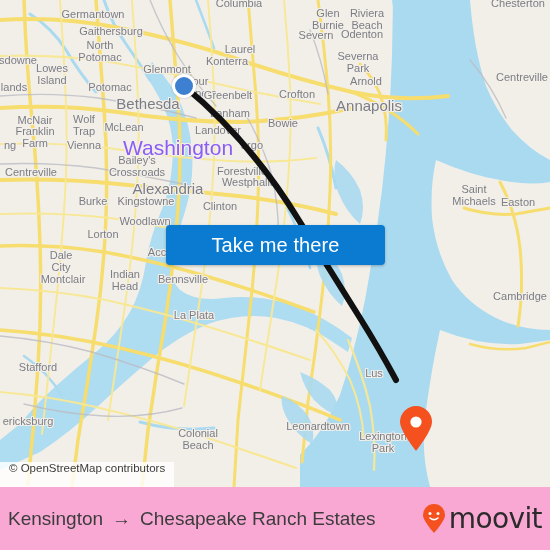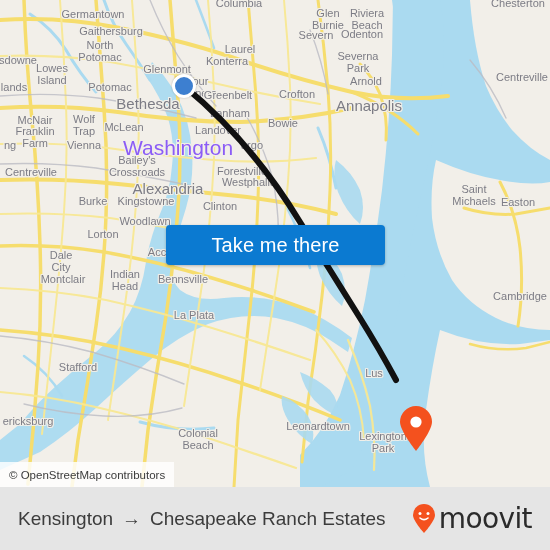--- a/index.html
+++ b/index.html
@@ -61,31 +61,31 @@
     cursor:pointer;
     display:flex;align-items:center;justify-content:center;
     box-shadow:0 1px 3px rgba(0,0,0,.25);
     letter-spacing:.1px;
   }
 
   
   .attrib{
     position:absolute;left:0;top:462px;height:25px;
     background:rgba(255,255,255,.82);
-    display:flex;align-items:center;
+    display:flex;
     padding:0 9px;
     font-size:11.5px;color:#3b3b3b;
     font-family:"Liberation Sans","DejaVu Sans",sans-serif;
   }
 
   
   .footer{
     position:absolute;left:0;top:487px;width:550px;height:63px;
-    background:#e5e5e5;display:flex;align-items:center;
-    justify-content:space-between;padding:0 18px;box-sizing:border-box;
+    background:#f9a8d4;display:flex;align-items:center;
+    justify-content:space-between;padding:0 8px;box-sizing:border-box;
   }
   .route-text{
     display:flex;align-items:center;gap:9px;
     font-size:19px;color:#3c3c3c;
   }
   .route-arrow{font-size:19px;color:#3c3c3c;line-height:1;}
   .brand{display:flex;align-items:center;gap:2px;}
   .brand-word{
     font-size:28px;color:#2b2b2b;letter-spacing:-.6px;
     font-family:"DejaVu Sans","Liberation Sans",sans-serif;
@@ -233,21 +233,21 @@
         <div class="maplabel sm" style="left: 103px; top: 235px;">Lorton</div>
         <div class="maplabel sm" style="left: 157px; top: 253px;">Acc</div>
         <div class="maplabel sm" style="left: 61px; top: 262px;">Dale<br>City</div>
         <div class="maplabel sm" style="left: 63px; top: 280px;">Montclair</div>
         <div class="maplabel sm" style="left: 125px; top: 281px;">Indian<br>Head</div>
         <div class="maplabel sm" style="left: 183px; top: 280px;">Bennsville</div>
         <div class="maplabel sm" style="left: 520px; top: 297px;">Cambridge</div>
         <div class="maplabel sm" style="left: 194px; top: 316px;">La Plata</div>
         <div class="maplabel sm" style="left: 474px; top: 196px;">Saint<br>Michaels</div>
         <div class="maplabel sm" style="left: 518px; top: 203px;">Easton</div>
-        <div class="maplabel sm" style="left: 38px; top: 368px; margin-left: 40px;">Stafford</div>
+        <div class="maplabel sm" style="left: 38px; top: 368px;">Stafford</div>
         <div class="maplabel sm" style="left: 28px; top: 422px;">ericksburg</div>
         <div class="maplabel sm" style="left: 198px; top: 440px;">Colonial<br>Beach</div>
         <div class="maplabel sm" style="left: 374px; top: 374px;">Lus</div>
         <div class="maplabel sm" style="left: 318px; top: 427px;">Leonardtown</div>
         <div class="maplabel sm" style="left: 383px; top: 443px;">Lexington<br>Park</div>
       </div>
 
     <svg class="overlay">
       <path d="M184 86 Q250 140 300 222 Q330 270 360 318 Q380 350 396 380" stroke="#111111" stroke-width="6" fill="none" stroke-linecap="round"></path>
     </svg>

